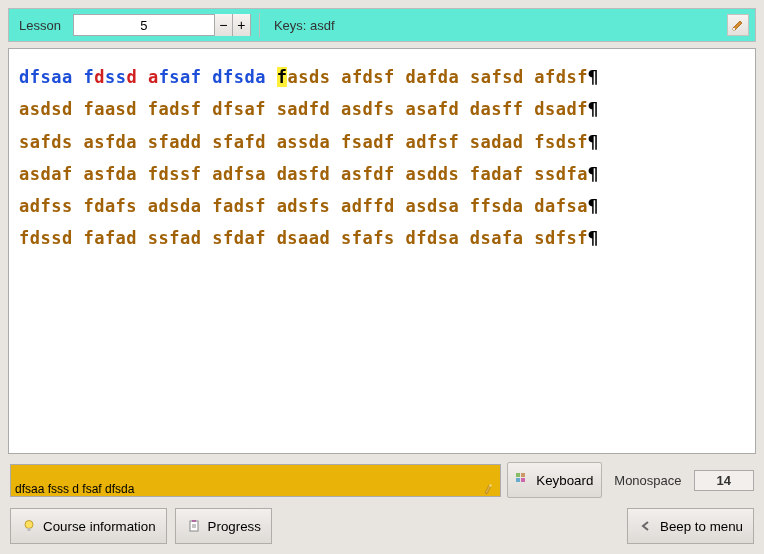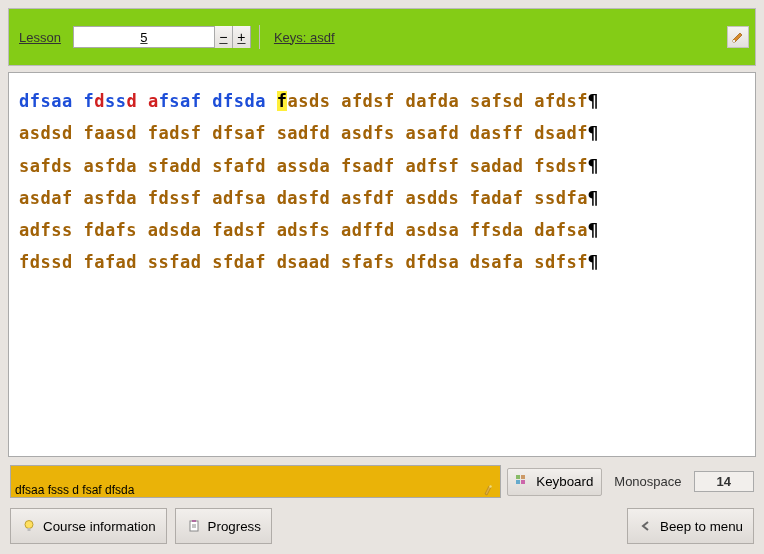--- a/index.html
+++ b/index.html
@@ -11,24 +11,23 @@
   color: #333;
   padding: 8px;
   display: flex;
   flex-direction: column;
   gap: 6px;
 }
 .top-bar {
   display: flex;
   align-items: center;
   gap: 8px;
-  padding: 16px 6px;
+  padding: 4px 6px;
   border: 1px solid #bbb;
-  background: #84cc16;
-  text-decoration: underline;
+  background: #5eead4;
 }
 .lesson-label { padding: 0 4px; }
 .spinbox {
   display: flex;
   align-items: center;
   border: 1px solid #aaa;
   background: #fff;
   height: 22px;
 }
 .spinbox input {
@@ -101,21 +100,21 @@
   background: transparent;
 }
 .toolbar-btn {
   display: flex;
   align-items: center;
   gap: 4px;
   padding: 3px 8px;
   border: 1px solid #b8b4b0;
   background: linear-gradient(#f2efec, #dedad6);
   cursor: pointer;
-  height: 28px;
+  height: 36px;
 }
 .toolbar-btn.toggle { border-radius: 2px; }
 .toolbar-btn .ic { width: 16px; height: 16px; display: flex; align-items:center; justify-content:center; }
 .font-name { padding: 0 6px; }
 .font-size-box {
   border: 1px solid #aaa;
   background: #f2efec;
   padding: 2px 22px;
   font-weight: bold;
 }

